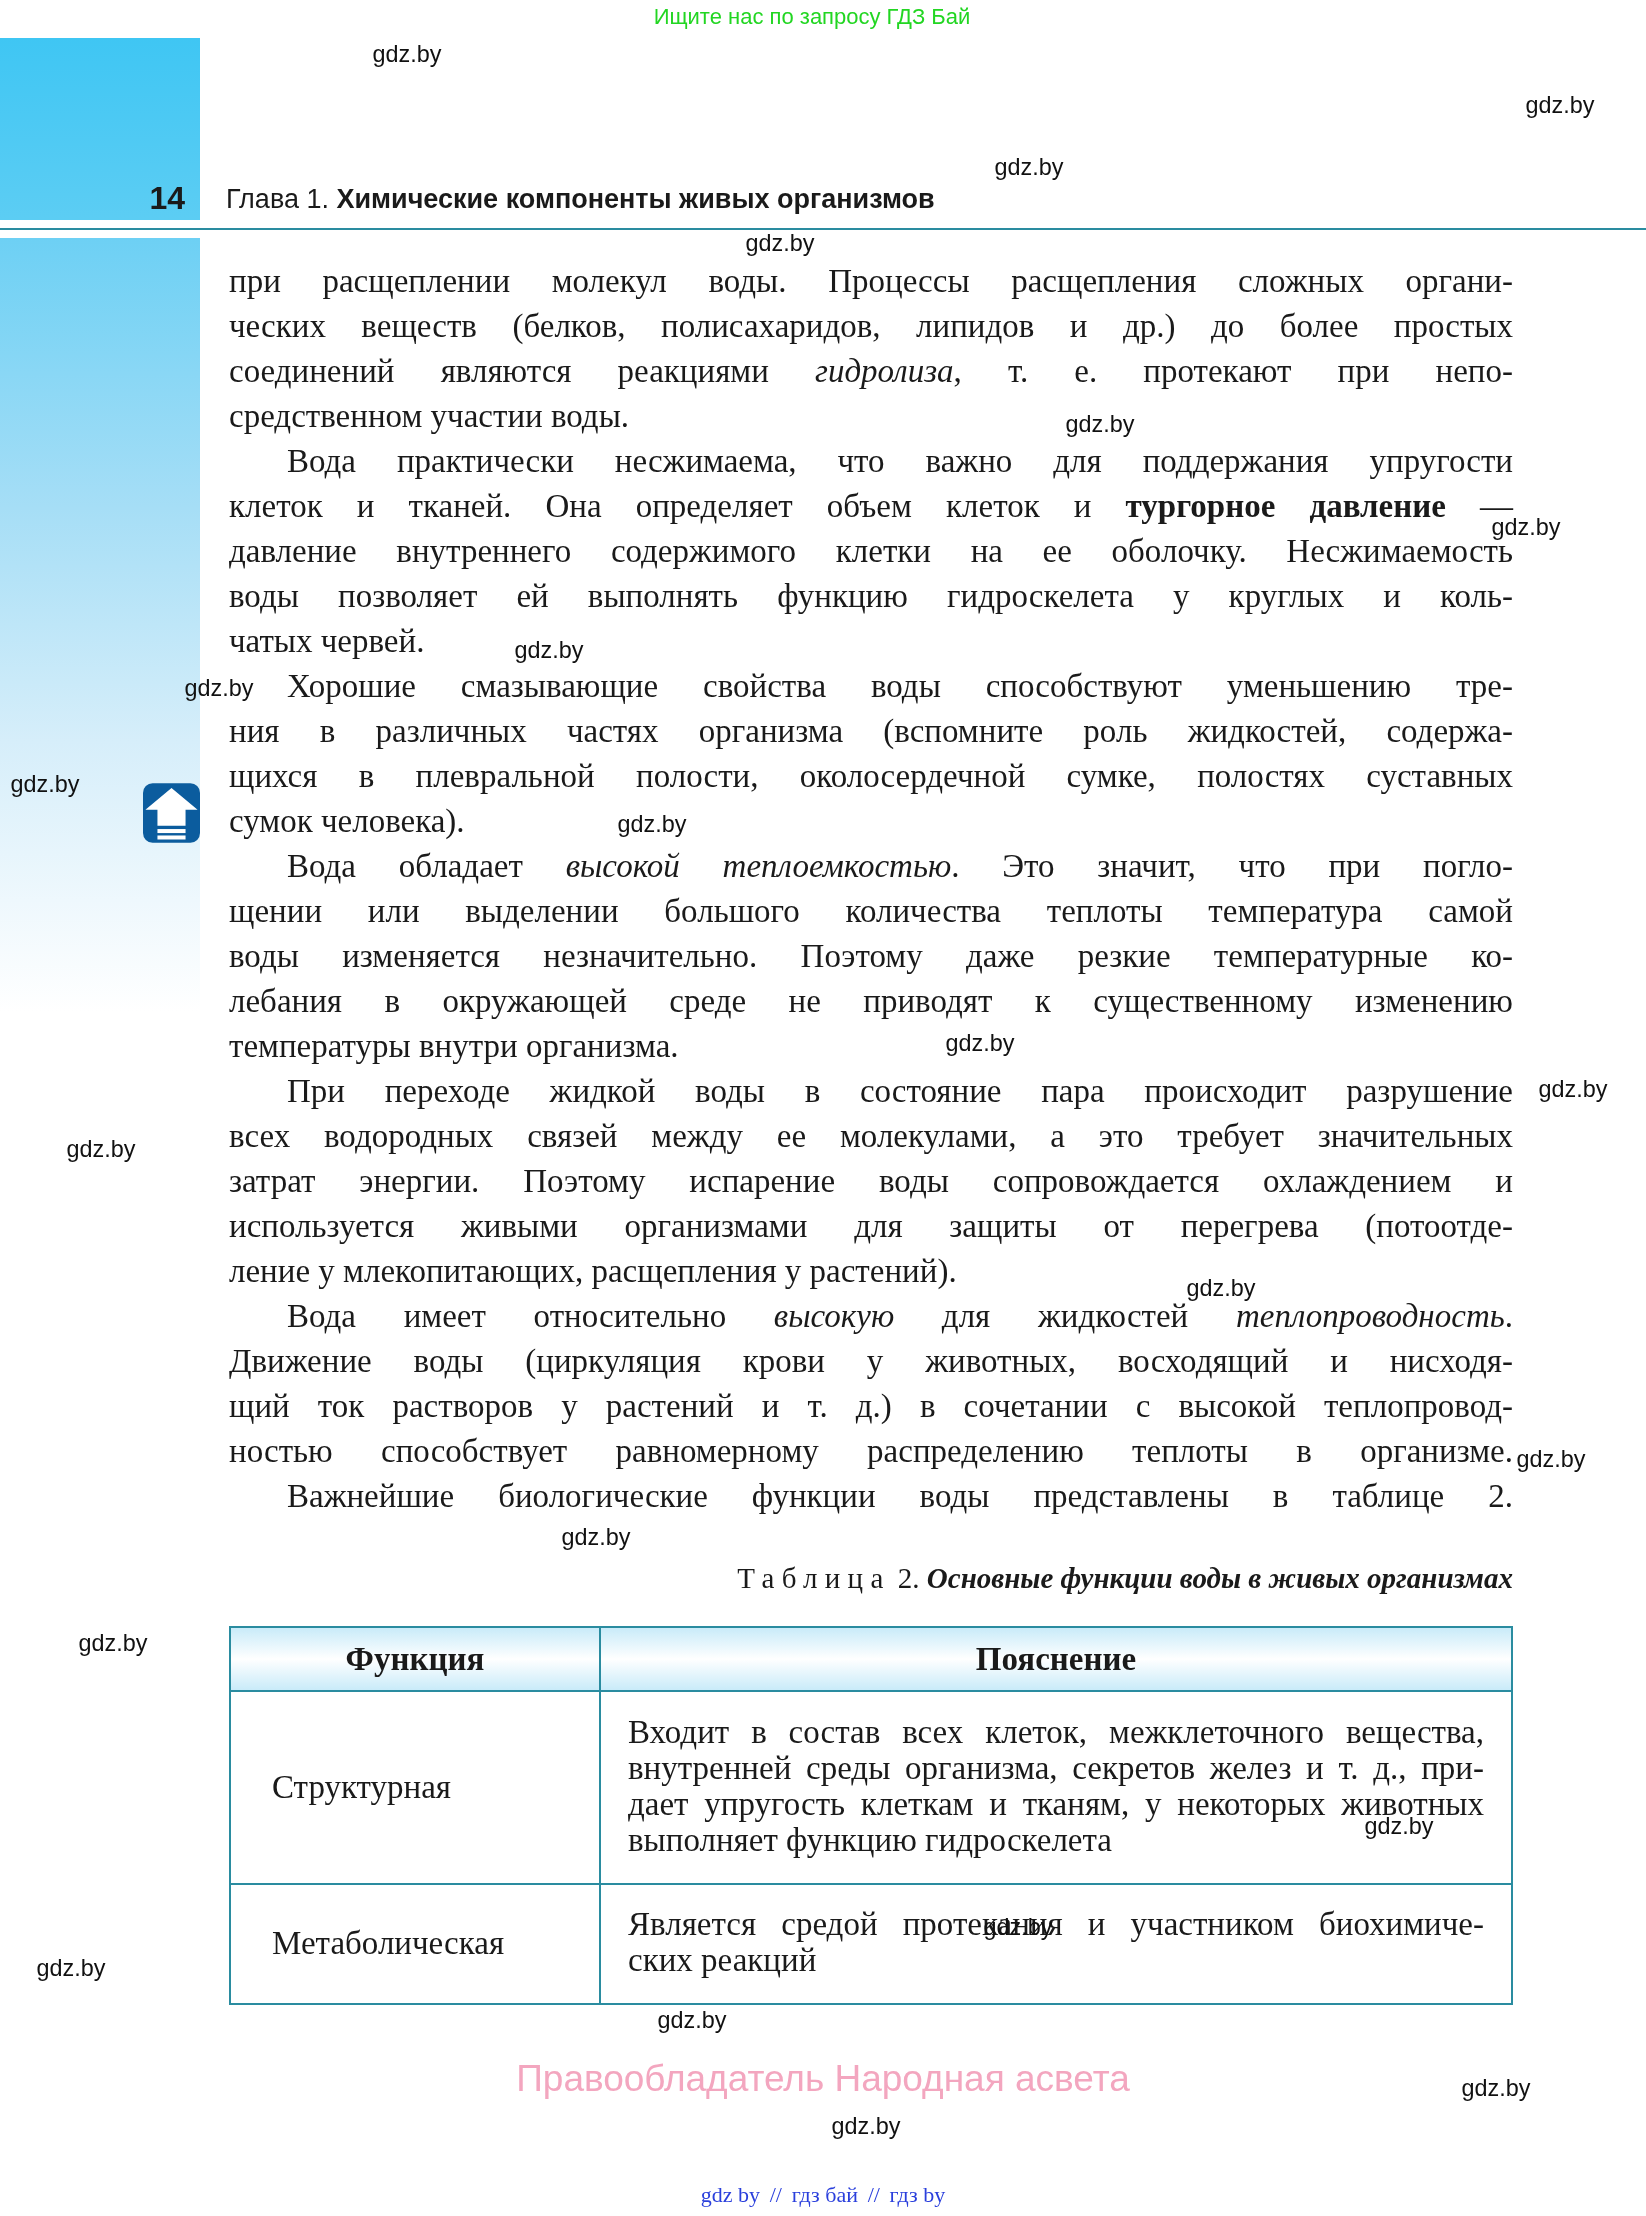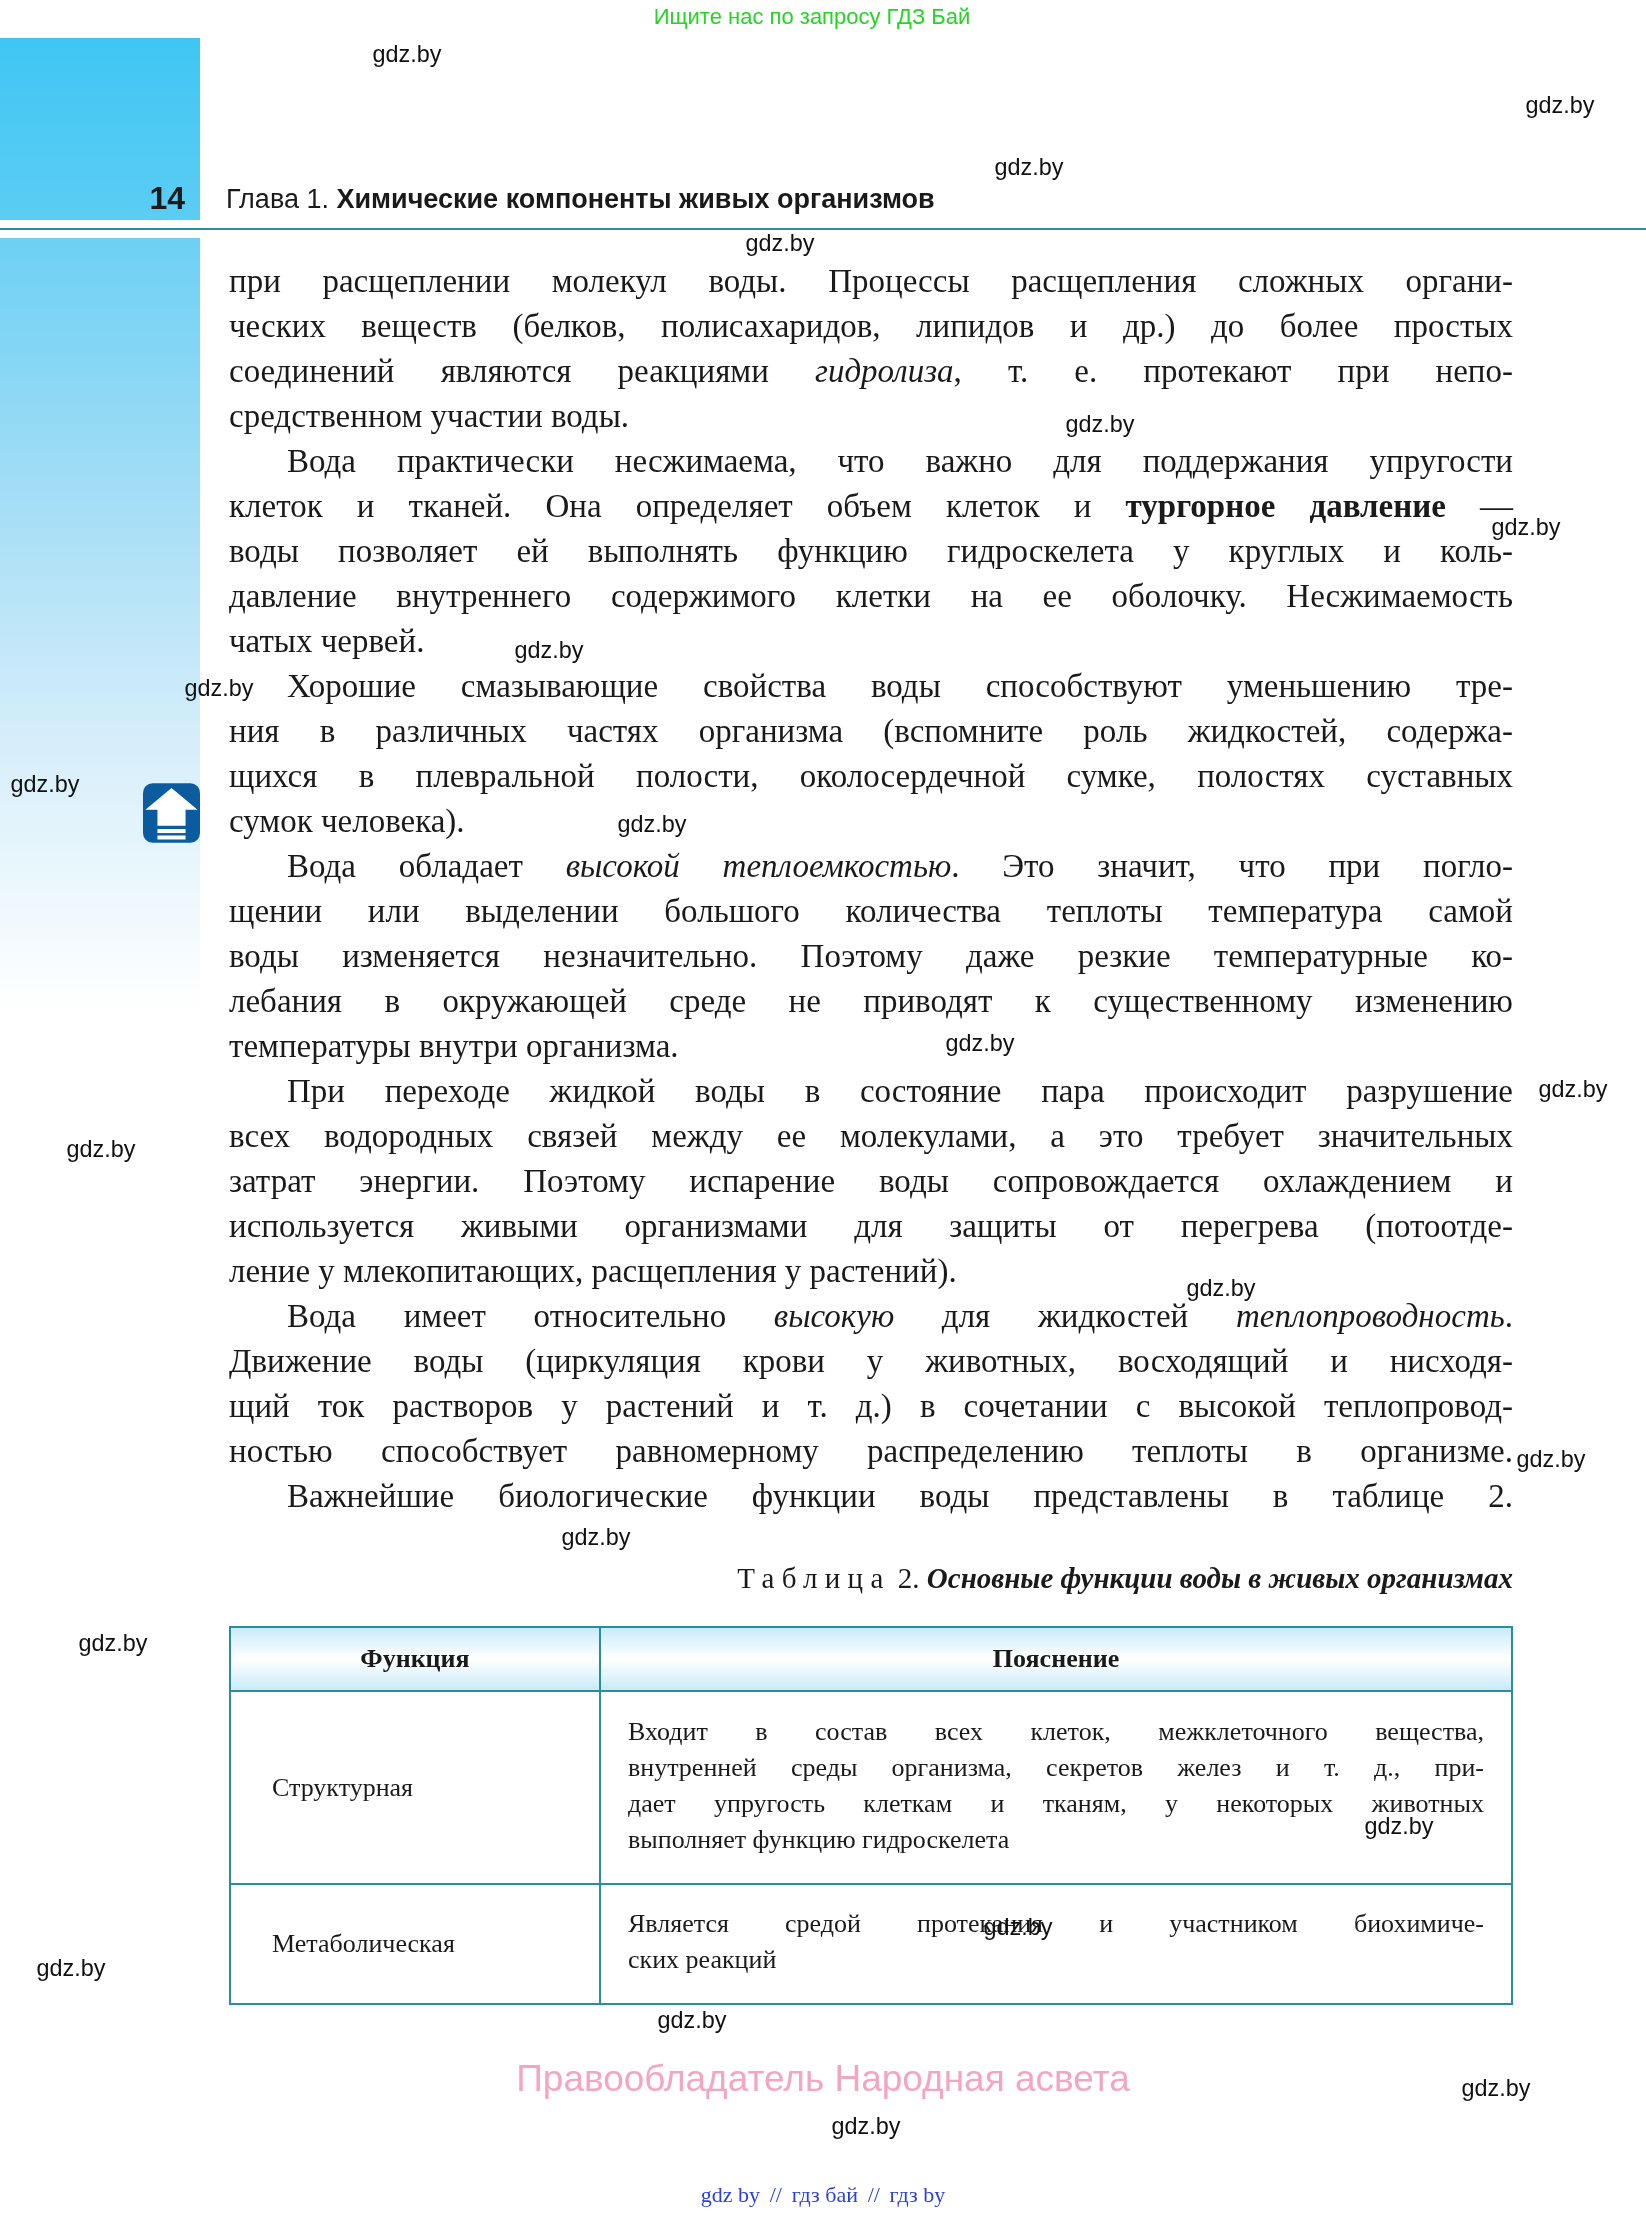--- a/index.html
+++ b/index.html
@@ -12,21 +12,21 @@
   .running-head b { font-weight:bold; }
   .body-text { position:absolute; left:229px; top:259px; width:1284px; font-size:33px; }
   .line { height:45px; line-height:45px; white-space:nowrap; text-align:justify; text-align-last:justify; overflow:visible; }
   .line.last { text-align-last:left; }
   .line.indent { padding-left:58px; }
   .line .i { font-style:italic; }
   .line .b { font-weight:bold; }
   .caption { position:absolute; right:134px; top:1560px; font-size:29px; line-height:37px; white-space:nowrap; }
   .caption .lbl { letter-spacing:7.3px; }
   .caption .ttl { font-weight:bold;font-style:italic; }
-  table.fn { position:absolute; left:229px; top:1626px; width:1284px; border-collapse:collapse; font-size:26px; }
+  table.fn { position:absolute; left:229px; top:1626px; width:1284px; border-collapse:collapse; font-size:33px; }
   table.fn td, table.fn th { border:2.4px solid #2a8ca0; }
   table.fn th { height:60px; font-weight:bold; background:linear-gradient(180deg,#c9ebf9 0%,#ffffff 50%,#c9ebf9 100%); text-align:center; }
   table.fn td.fcol { width:326px; padding-left:41px; text-align:left; vertical-align:middle; }
   table.fn td.dcol { padding:8px 27px 11.3px 27px; text-align:justify; line-height:36px; }
   table.fn td.dcol div { text-align:justify; text-align-last:justify; white-space:nowrap; }
   table.fn td.dcol div.last { text-align-last:left; }
   .row1 td { height:172px; }
   .row2 td { height:98px; }
   .icon-up { position:absolute; left:143px; top:783px; width:57px; height:60px; }
   .wm { position:absolute; font-family:"Liberation Sans", sans-serif; font-size:23.4px; color:#111; white-space:nowrap; transform:translate(-50%,-50%); }
@@ -58,22 +58,22 @@
   <rect x="18" y="65" width="35" height="5" fill="#ffffff"></rect>
 </svg>
 
 <div class="body-text" id="body-text">
     <div class="line "><span>при расщеплении молекул воды. Процессы расщепления сложных органи-</span></div>
     <div class="line "><span>ческих веществ (белков, полисахаридов, липидов и др.) до более простых</span></div>
     <div class="line "><span>соединений являются реакциями </span><span class="i">гидролиза</span><span>, т. е. протекают при непо-</span></div>
     <div class="line last"><span>средственном участии воды.</span></div>
     <div class="line indent"><span>Вода практически несжимаема, что важно для поддержания упругости</span></div>
     <div class="line "><span>клеток и тканей. Она определяет объем клеток и </span><span class="b">тургорное давление</span><span> —</span></div>
+    <div class="line "><span>давление внутреннего содержимого клетки на ее оболочку. Несжимаемость</span></div>
     <div class="line "><span>воды позволяет ей выполнять функцию гидроскелета у круглых и коль-</span></div>
-    <div class="line "><span>давление внутреннего содержимого клетки на ее оболочку. Несжимаемость</span></div>
     <div class="line last"><span>чатых червей.</span></div>
     <div class="line indent"><span>Хорошие смазывающие свойства воды способствуют уменьшению тре-</span></div>
     <div class="line "><span>ния в различных частях организма (вспомните роль жидкостей, содержа-</span></div>
     <div class="line "><span>щихся в плевральной полости, околосердечной сумке, полостях суставных</span></div>
     <div class="line last"><span>сумок человека).</span></div>
     <div class="line indent"><span>Вода обладает </span><span class="i">высокой теплоемкостью</span><span>. Это значит, что при погло-</span></div>
     <div class="line "><span>щении или выделении большого количества теплоты температура самой</span></div>
     <div class="line "><span>воды изменяется незначительно. Поэтому даже резкие температурные ко-</span></div>
     <div class="line "><span>лебания в окружающей среде не приводят к существенному изменению</span></div>
     <div class="line last"><span>температуры внутри организма.</span></div>

